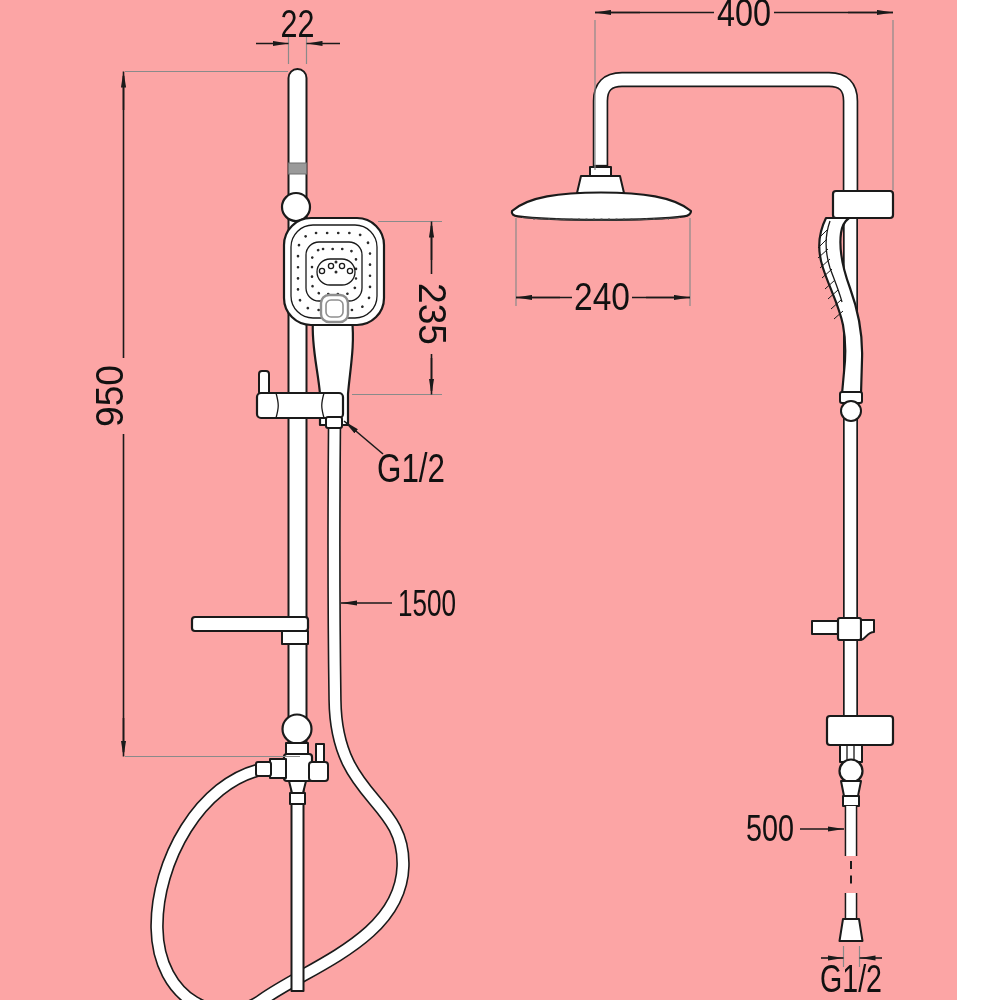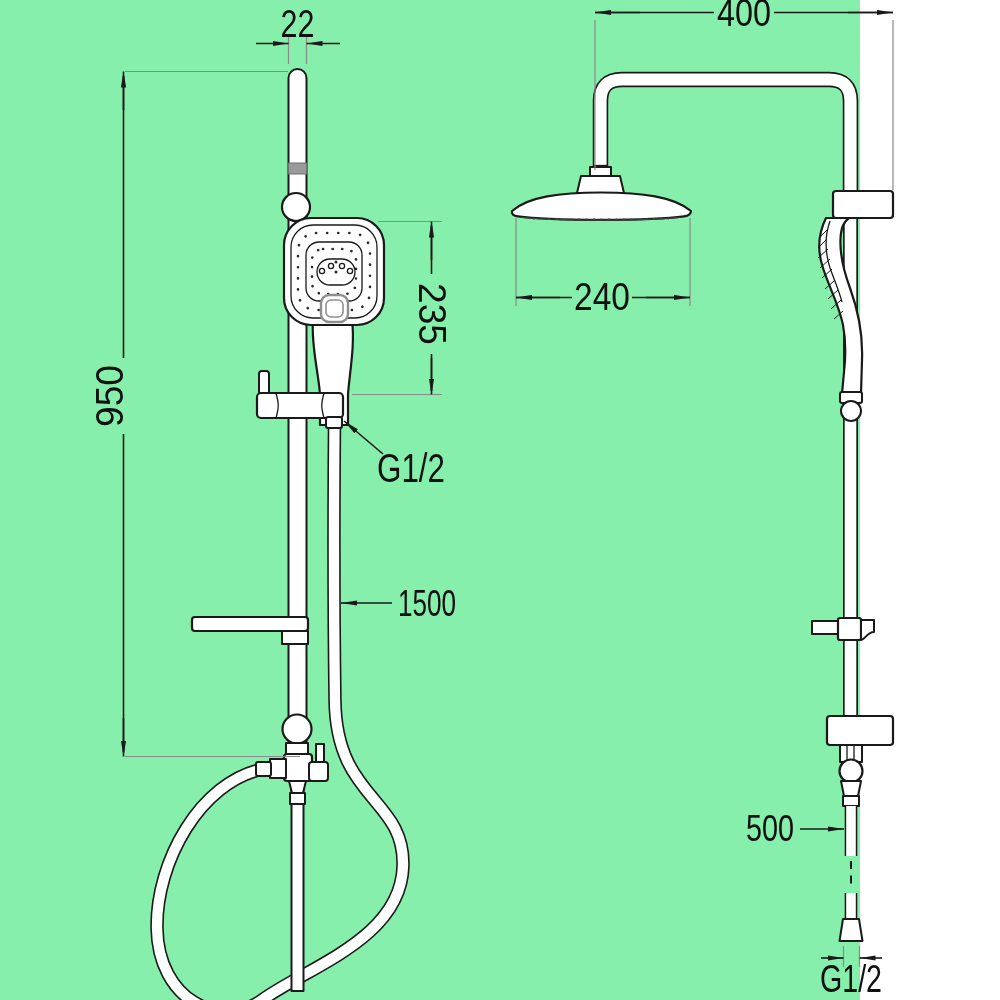--- a/index.html
+++ b/index.html
@@ -1,16 +1,16 @@
 <!DOCTYPE html>
 <html><head>
 <meta charset="utf-8">
 <style>
   html,body{margin:0;padding:0;background:#ffffff;}
-  .stage{width:860px;height:1000px;background:#86efac;position:relative;}
+  .stage{width:957px;height:1000px;background:#fca5a5;position:relative;}
   svg{display:block;}
   .outline{fill:#ffffff;stroke:#1a1a1a;stroke-width:2.2;stroke-linejoin:round;}
   .outline2{fill:#ffffff;stroke:#1a1a1a;stroke-width:2;stroke-linejoin:round;}
   .detail{fill:none;stroke:#1a1a1a;stroke-width:1.3;}
   .detail-lt{fill:none;stroke:#444444;stroke-width:1.1;}
   .dots{fill:none;stroke:#2a2a2a;stroke-width:2.6;stroke-linecap:round;}
   .dim{stroke:#1a1a1a;stroke-width:1.6;fill:none;}
   .ext{stroke:#8a8a8a;stroke-width:1.2;fill:none;}
   .hatch{stroke:#1a1a1a;stroke-width:1;fill:none;}
   .dimtext{font-family:"Liberation Sans","DejaVu Sans",sans-serif;font-size:38px;fill:#111111;}

